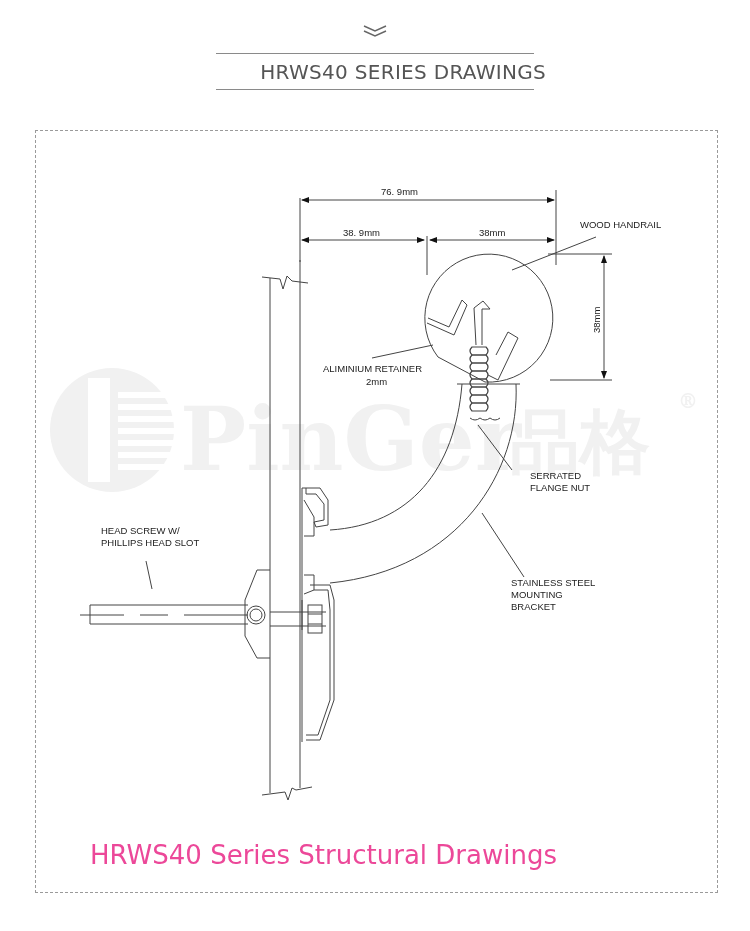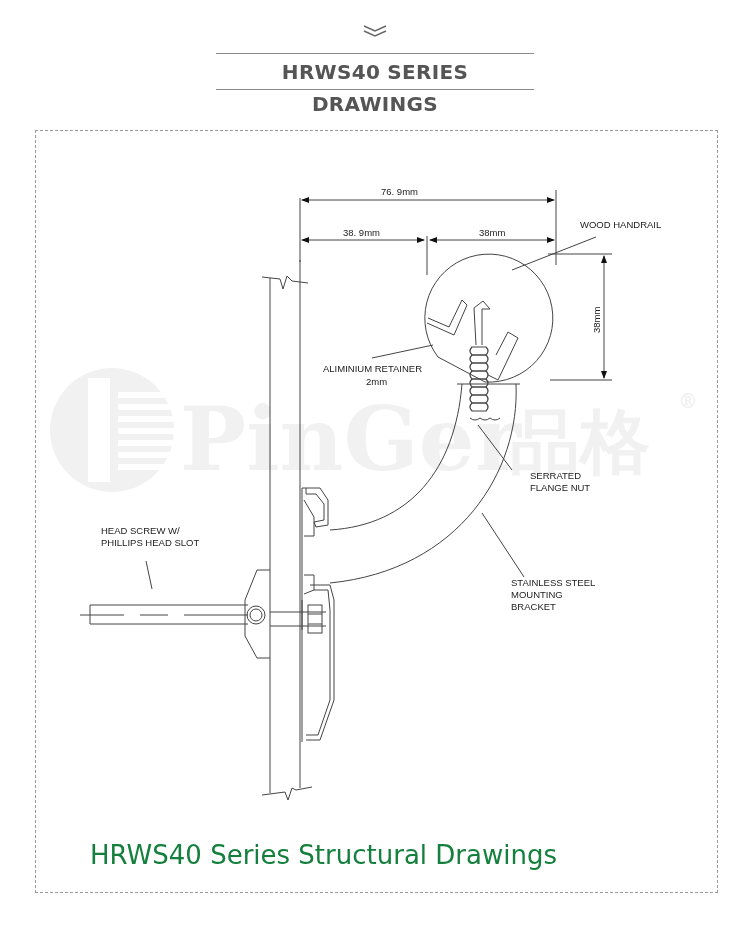--- a/index.html
+++ b/index.html
@@ -1,24 +1,24 @@
 <!DOCTYPE html>
 <html><head>
 <meta charset="utf-8">
 <style>
   html, body { margin: 0; padding: 0; background: #ffffff; }
   body { width: 750px; height: 931px; position: relative; overflow: hidden; font-family: "DejaVu Sans", sans-serif; color: #555; }
   .chevron { position: absolute; left: 362px; top: 24px; width: 26px; height: 14px; }
   .header-rule { position: absolute; left: 216px; width: 318px; height: 1px; background: #8a8a8a; }
   .header-rule.top { top: 53px; }
   .header-rule.bottom { top: 89px; }
-  .header-title { position: absolute; left: 216px; top: 56px; width: 318px; text-align: center; font-size: 20px; letter-spacing: 0.3px; color: #555; line-height: 32px; font-weight: bold; }
+  .header-title { position: absolute; left: 228px; top: 56px; width: 318px; text-align: right; font-size: 20px; letter-spacing: 0.3px; color: #555; line-height: 32px; }
   .frame { position: absolute; left: 35px; top: 130px; width: 683px; height: 763px; border: 1.5px dashed #9a9a9a; box-sizing: border-box; }
   .drawing { position: absolute; left: 0; top: 0; width: 750px; height: 931px; }
-  .caption { position: absolute; left: 0; top: 840px; width: 647px; text-align: center; font-size: 26px; color: #15803d; }
+  .caption { position: absolute; left: 0; top: 840px; width: 647px; text-align: center; font-size: 26px; color: #ec4899; }
   .lbl { font-family: "Liberation Sans", sans-serif; font-size: 9.5px; fill: #222; }
   .dim { font-family: "Liberation Sans", sans-serif; font-size: 9.5px; fill: #222; }
   .wm { font-family: "DejaVu Serif", serif; font-weight: bold; fill: #f1f1f1; }
 </style>
 </head>
 <body>
 
 <svg class="chevron" viewBox="0 0 26 14">
   <polyline points="2,2 13,7 24,2" fill="none" stroke="#666" stroke-width="1.4"></polyline>
   <polyline points="2,7 13,12 24,7" fill="none" stroke="#666" stroke-width="1.4"></polyline>

